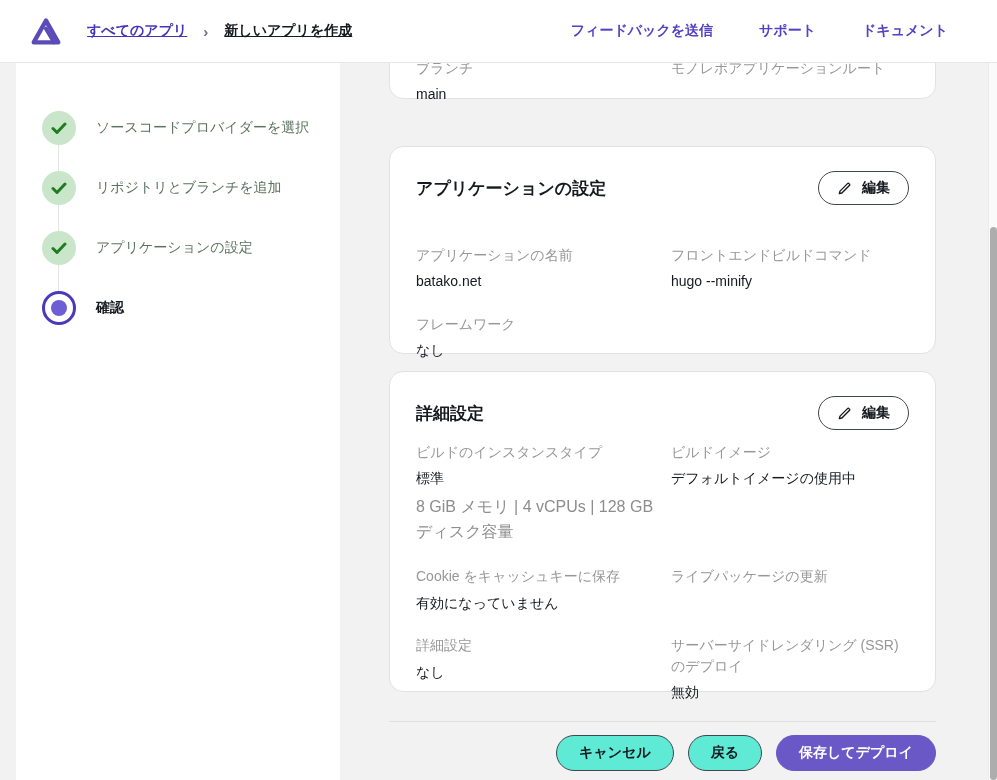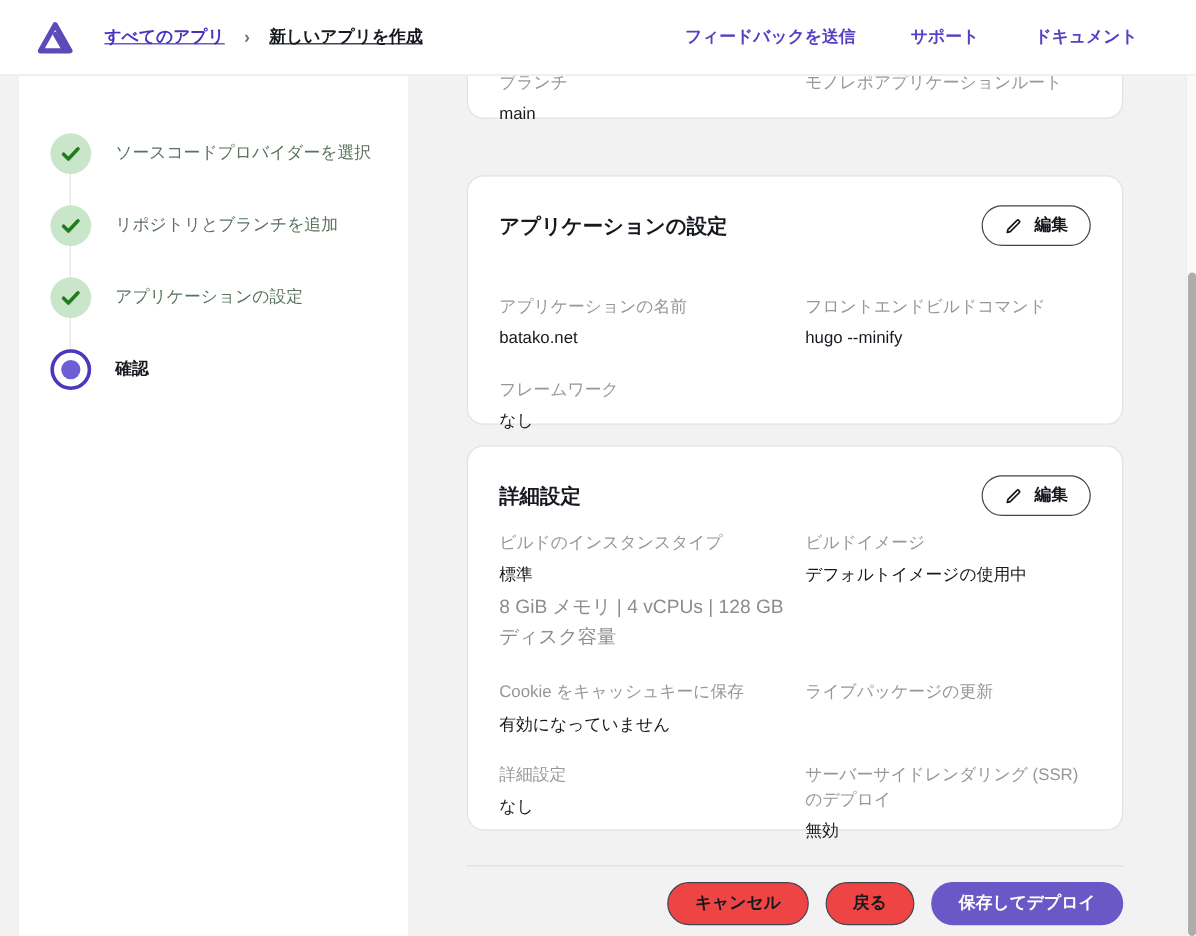--- a/index.html
+++ b/index.html
@@ -85,21 +85,21 @@
     position:absolute; left:49px; top:658px; width:547px; height:1px; background:#dfdfdf;
   }
   .footer-actions {
     position:absolute; left:49px; top:672px; width:547px;
     display:flex; justify-content:flex-end; align-items:center; gap:14px;
   }
   .btn {
     height:36px; border-radius:18px; font-size:14px; font-weight:bold;
     font-family:inherit; cursor:pointer; padding:0 22px;
   }
-  .btn-secondary { background:#ef4444; border:1.5px solid #41464f; color:#16191f; }
+  .btn-secondary { background:#5eead4; border:1.5px solid #41464f; color:#16191f; }
   .btn-primary { background:#6b58c7; border:1.5px solid #6b58c7; color:#ffffff; }
   
   .scroll-track {
     position:absolute; right:0; top:63px; width:9px; height:717px;
     background:#fafafa; border-left:1px solid #ececec; z-index:40;
   }
   .scroll-thumb {
     position:absolute; left:1px; top:164px; width:7px; height:553px;
     background:#adadad; border-radius:4px;
   }

